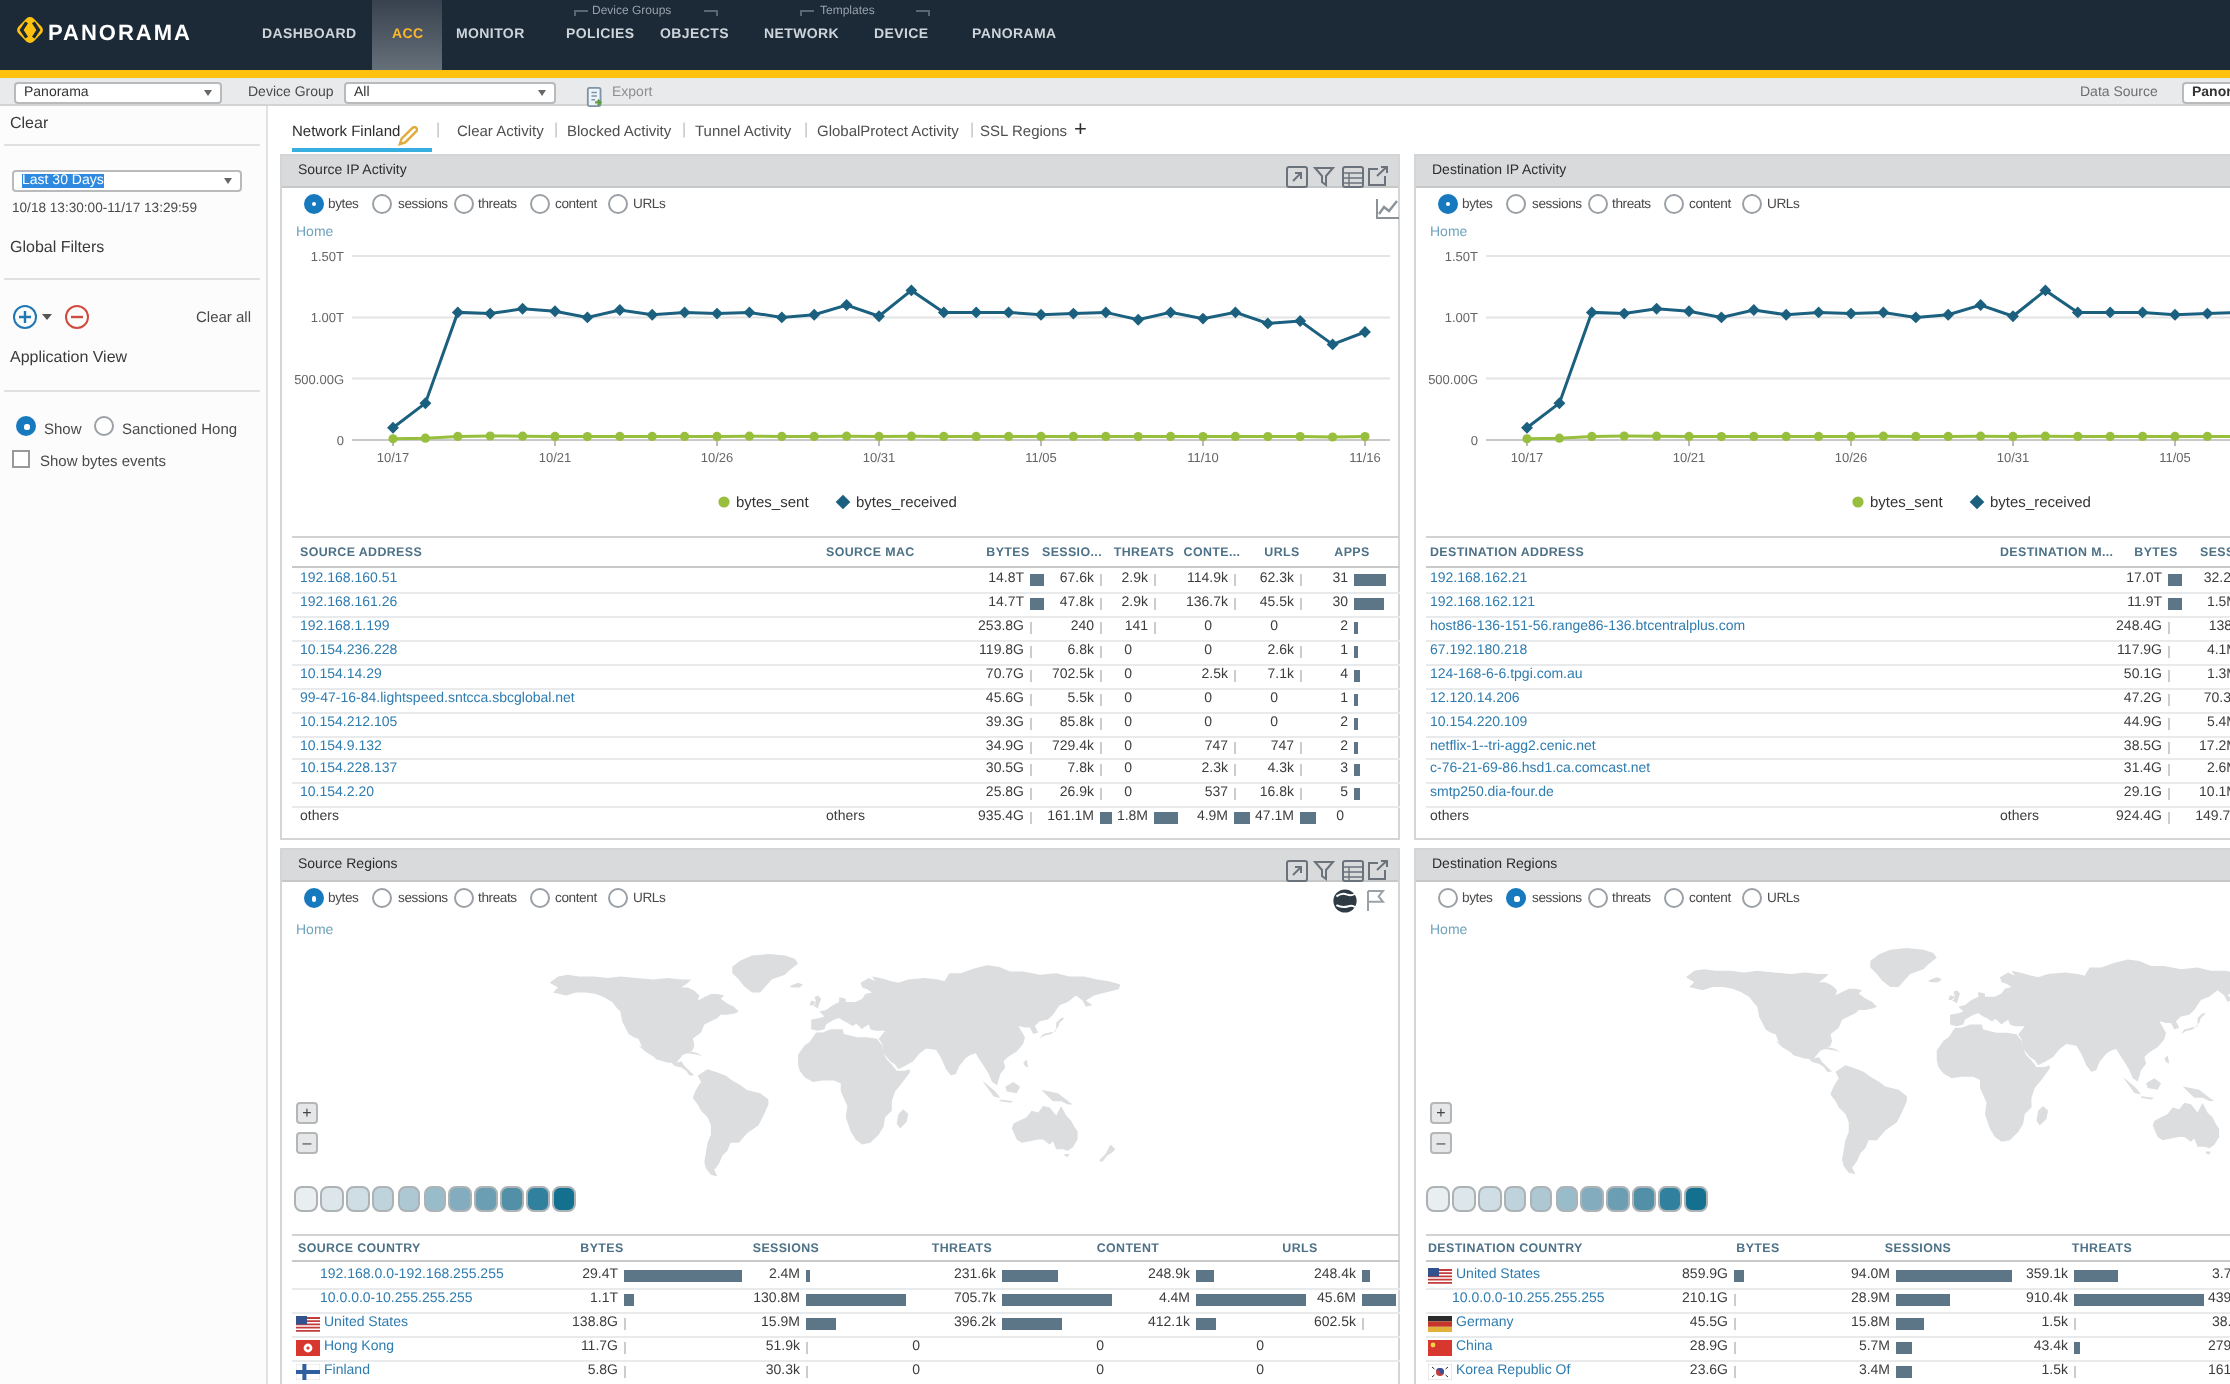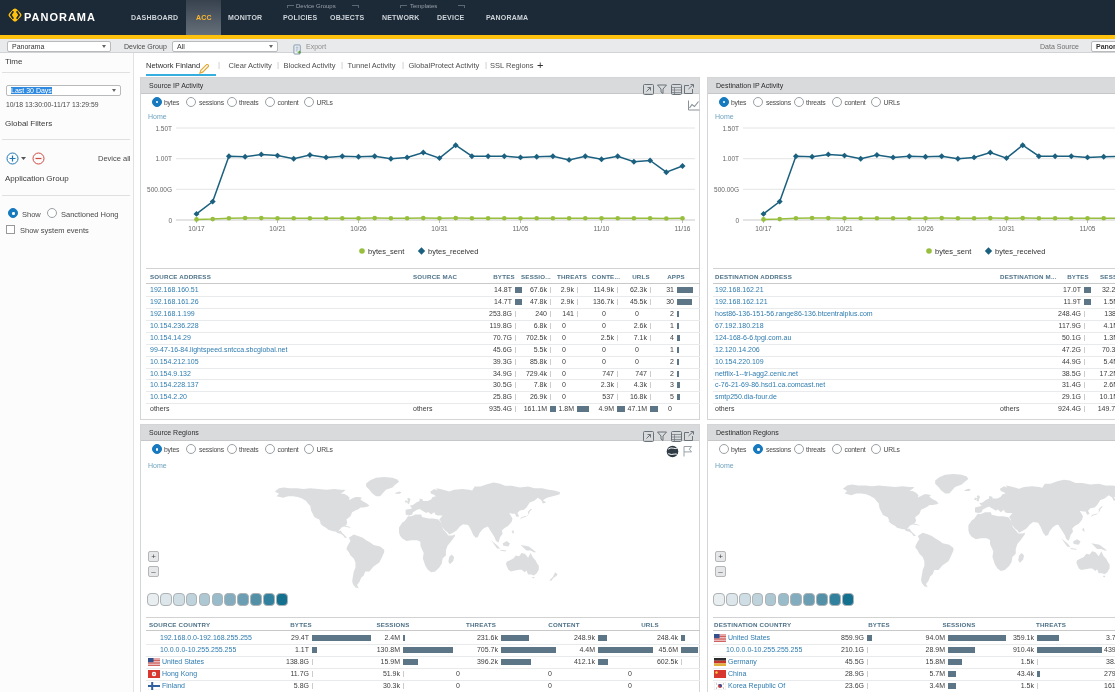--- a/index.html
+++ b/index.html
@@ -71,42 +71,42 @@
 <div class="sel abs" style="left:172px;top:41px;width:106px;height:11px">All<span class="ch"></span></div>
 <span class="abs" style="left:293px;top:41px"><svg width="10" height="11" viewBox="0 0 11 11">
       <rect x="1" y="0.5" width="7" height="10" rx="1" fill="#eef3f7" stroke="#7e94a8"></rect>
       <path d="M3,3 h3 M3,5 h3 M3,7 h2" stroke="#7e94a8" stroke-width="0.8"></path>
       <path d="M5,8.5 h3 m-1.5,-1.5 l1.5,1.5 -1.5,1.5" stroke="#5d9e41" stroke-width="1.2" fill="none"></path>
     </svg></span>
 <span class="lbl abs" style="left:306px;top:43px;color:#8e8e8e">Export</span>
 <span class="lbl abs" style="left:1040px;top:43px;color:#6e6e6e">Data Source</span>
 <div class="sel abs" style="left:1091px;top:41px;width:60px;height:11px;font-weight:bold">Panorama</div>
 <div id="sidebar" class="abs"></div>
-<span class="shead abs" style="top:57px">Time</span>
+<span class="shead abs" style="top:57px">Clear</span>
 <div class="shr abs" style="top:72px"></div>
 <div class="sel abs" style="left:6px;top:85px;width:115px;height:11px"><span style="background:#2e8ae0;color:#fff">Last 30 Days</span><span class="ch"></span></div>
 <span class="abs" style="left:6px;top:101px;font-size:6.8px;color:#4a4a4a">10/18 13:30:00-11/17 13:29:59</span>
 <span class="shead abs" style="top:119px">Global Filters</span>
 <div class="shr abs" style="top:139px"></div>
 <svg class="abs" style="left:6px;top:152px" width="40" height="13" viewBox="0 0 40 13">
 <circle cx="6.5" cy="6.5" r="5.5" fill="none" stroke="#2077b4"></circle>
 <path d="M6.5,3.5 v6 M3.5,6.5 h6" stroke="#2077b4" stroke-width="1.2"></path>
 <path d="M15,5 l2.5,3 2.5,-3" fill="#555"></path>
 <circle cx="32.5" cy="6.5" r="5.5" fill="none" stroke="#cf4a3f"></circle>
 <path d="M29.5,6.5 h6" stroke="#cf4a3f" stroke-width="1.2"></path>
 </svg>
-<span class="abs" style="left:98px;top:154px;font-size:7.5px;color:#4a4a4a">Device all</span>
-<span class="shead abs" style="top:174px">Application Group</span>
+<span class="abs" style="left:98px;top:154px;font-size:7.5px;color:#4a4a4a">Clear all</span>
+<span class="shead abs" style="top:174px">Application View</span>
 <div class="shr abs" style="top:195px"></div>
 <span class="radio on abs" style="left:8px;top:208px"></span>
 <span class="abs" style="left:22px;top:210px;font-size:7.5px;color:#4a4a4a">Show</span>
 <span class="radio abs" style="left:47px;top:208px"></span>
 <span class="abs" style="left:61px;top:210px;font-size:7.5px;color:#4a4a4a">Sanctioned Hong</span>
 <span class="abs" style="left:6px;top:225px;width:9px;height:9px;border:1px solid #999;background:#fff"></span>
-<span class="abs" style="left:20px;top:226px;font-size:7.5px;color:#4a4a4a">Show system events</span>
+<span class="abs" style="left:20px;top:226px;font-size:7.5px;color:#4a4a4a">Show bytes events</span>
 <span class="tab" style="left:146px;color:#2d2d2d">Network Finland</span>
 <span class="tab" style="left:228.5px">Clear Activity</span>
 <span class="tab" style="left:283.5px">Blocked Activity</span>
 <span class="tab" style="left:347.5px">Tunnel Activity</span>
 <span class="tab" style="left:408.5px">GlobalProtect Activity</span>
 <span class="tab" style="left:490px">SSL Regions</span>
 <span class="abs" style="left:218px;top:60px;font-size:8px;color:#c0c0c0">|</span>
 <span class="abs" style="left:277px;top:60px;font-size:8px;color:#c0c0c0">|</span>
 <span class="abs" style="left:341px;top:60px;font-size:8px;color:#c0c0c0">|</span>
 <span class="abs" style="left:402px;top:60px;font-size:8px;color:#c0c0c0">|</span>

